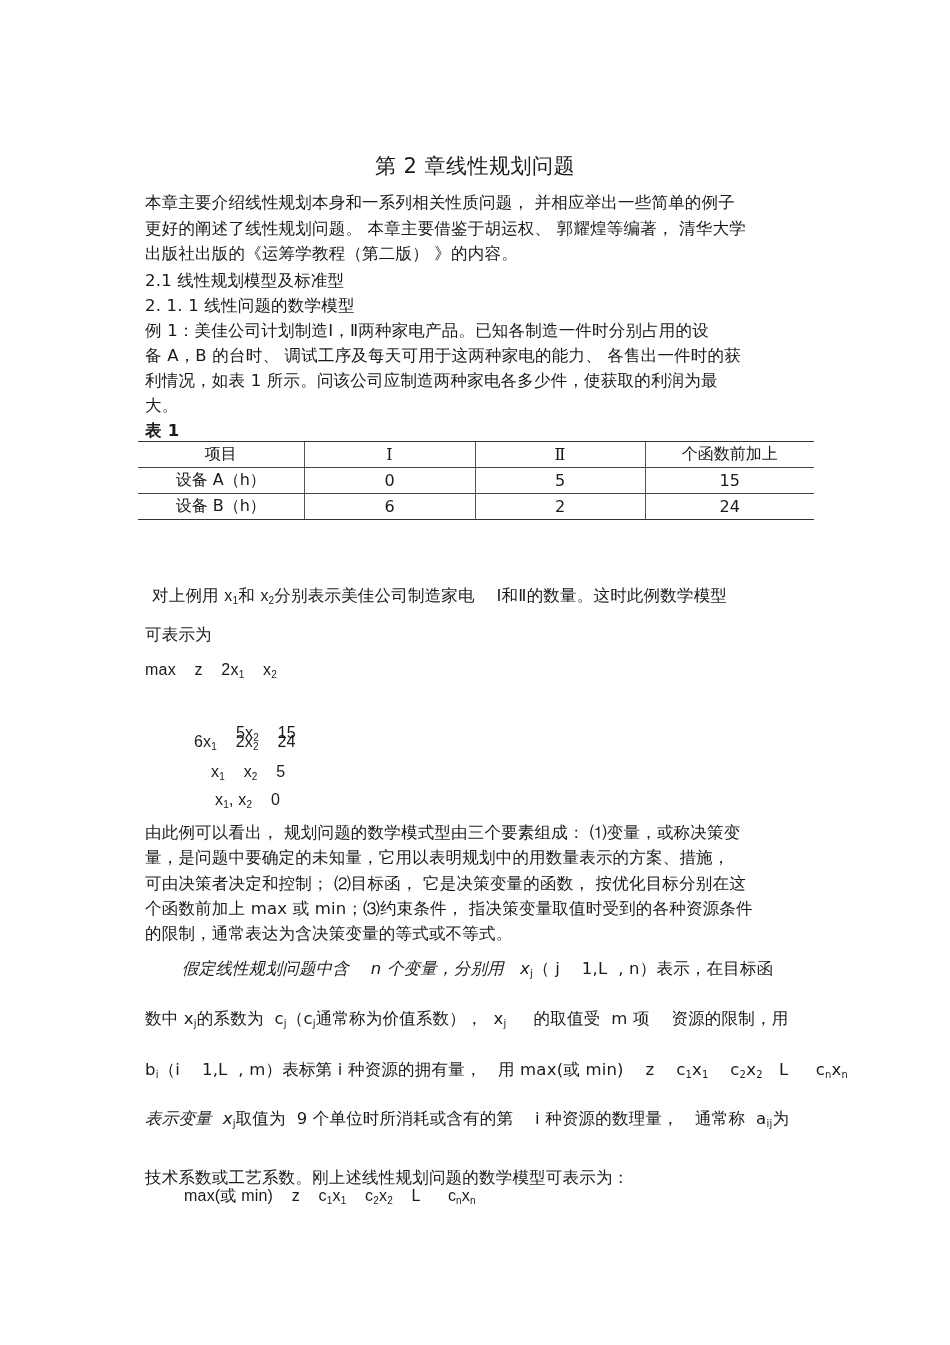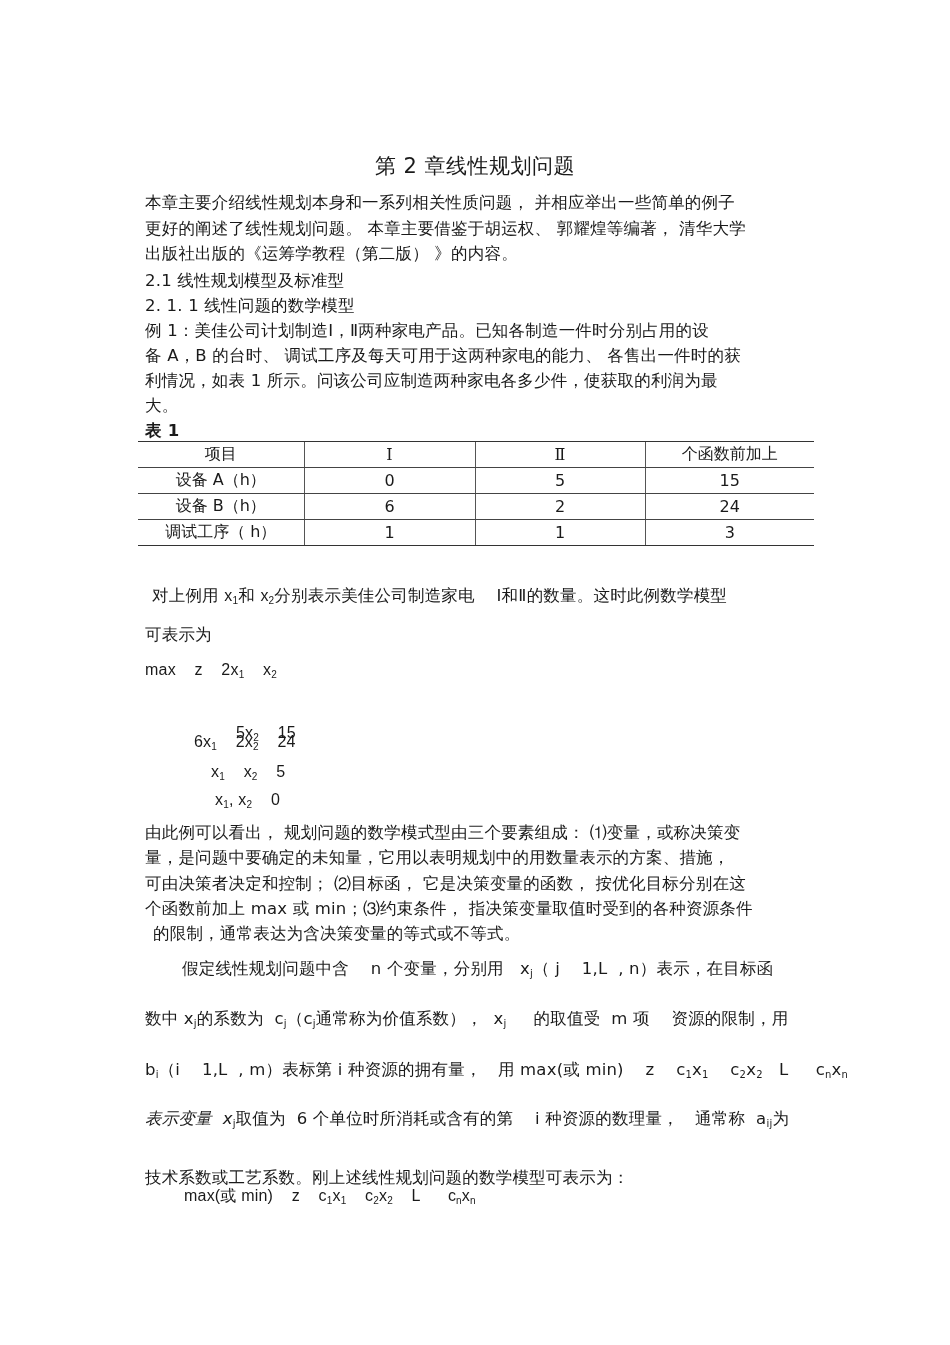--- a/index.html
+++ b/index.html
@@ -62,26 +62,20 @@
     <td>0</td>
     <td>5</td>
     <td>15</td>
   </tr>
   <tr>
     <td>设备 B（h）</td>
     <td>6</td>
     <td>2</td>
     <td>24</td>
   </tr>
-  <tr>
-    <td>调试工序（ h）</td>
-    <td>1</td>
-    <td>1</td>
-    <td>3</td>
-  </tr>
 </tbody>
   </table>
 
 <div class="line" style="top:585px; left:152px;">
   <span style="white-space: pre;">对上例用</span>
   <span class="math"><span style="white-space: pre;">x</span><sub style="white-space: pre;">1</sub></span><span style="white-space: pre;">和</span>
   <span class="math"><span style="white-space: pre;">x</span><sub style="white-space: pre;">2</sub></span><span style="white-space: pre;">分别表示美佳公司制造家电    Ⅰ和Ⅱ的数量。这时此例数学模型</span>
 </div>
 <div class="line" style="top:624px;">可表示为</div>
 
@@ -112,33 +106,33 @@
     <span style="white-space: pre;">x</span><sub style="white-space: pre;">2</sub><span class="gap"></span>
     <span style="white-space: pre;">0</span>
   </div>
 </div>
 
 <div>
   <div class="line" style="top:822px;">由此例可以看出，  规划问题的数学模式型由三个要素组成：   ⑴变量，或称决策变</div>
   <div class="line" style="top:847px;">量，是问题中要确定的未知量，它用以表明规划中的用数量表示的方案、措施，</div>
   <div class="line" style="top:873px;">可由决策者决定和控制；   ⑵目标函，  它是决策变量的函数，   按优化目标分别在这</div>
   <div class="line" style="top:898px;">个函数前加上  max 或 min；⑶约束条件，  指决策变量取值时受到的各种资源条件</div>
-  <div class="line" style="top:923px;margin-left:8px;">的限制，通常表达为含决策变量的等式或不等式。</div>
+  <div class="line" style="top:923px;">的限制，通常表达为含决策变量的等式或不等式。</div>
 </div>
 
 <div>
   <div class="line" style="top:958px; left:182px;">
-    <span style="white-space: pre;">假定线性规划问题中含    n 个变量，分别用   x</span><sub style="white-space: pre;">j</sub><span style="white-space: pre;">（ j    1,L  , n）表示，在目标函</span>
+    <span style="white-space: pre; font-style: italic;">假定线性规划问题中含    n 个变量，分别用   x</span><sub style="white-space: pre;">j</sub><span style="white-space: pre;">（ j    1,L  , n）表示，在目标函</span>
   </div>
   <div class="line" style="top:1008px;">
     <span style="white-space: pre; margin-top: 22px;">数中 x</span><sub style="white-space: pre;">j</sub><span style="white-space: pre;">的系数为  c</span><sub style="white-space: pre;">j</sub><span style="white-space: pre;">（c</span><sub style="white-space: pre;">j</sub><span style="white-space: pre;">通常称为价值系数），  x</span><sub style="white-space: pre;">j</sub><span style="white-space: pre; margin-left: 27px;">的取值受  m 项    资源的限制，用</span>
   </div>
   <div class="line" style="top:1059px;">
     <span style="white-space: pre;">b</span><sub style="white-space: pre;">i</sub><span style="white-space: pre;">（i    1,L  , m）表标第 i 种资源的拥有量，   用 max(或 min)    z    c</span><sub style="white-space: pre;">1</sub><span style="white-space: pre;">x</span><sub style="white-space: pre;">1</sub><span style="white-space: pre;">    c</span><sub style="white-space: pre;">2</sub><span style="white-space: pre;">x</span><sub style="white-space: pre;">2</sub><span style="white-space: pre;">   L     c</span><sub style="white-space: pre;">n</sub><span style="white-space: pre;">x</span><sub style="white-space: pre;">n</sub>
   </div>
   <div class="line" style="top:1108px;">
-    <span style="white-space: pre; font-style: italic;">表示变量  x</span><sub style="white-space: pre;">j</sub><span style="white-space: pre;">取值为  6 个单位时所消耗或含有的第    i 种资源的数理量，   通常称  a</span><sub style="white-space: pre;">ij</sub><span style="white-space: pre;">为</span>
+    <span style="white-space: pre; font-style: italic;">表示变量  x</span><sub style="white-space: pre;">j</sub><span style="white-space: pre;">取值为  9 个单位时所消耗或含有的第    i 种资源的数理量，   通常称  a</span><sub style="white-space: pre;">ij</sub><span style="white-space: pre;">为</span>
   </div>
   <div class="line" style="top:1147px;margin-top:20px;">技术系数或工艺系数。刚上述线性规划问题的数学模型可表示为：</div>
   <div class="line math" style="top:1186px; left:184px;">
     <span style="white-space: pre;">max(或 min)    z    c</span><sub style="white-space: pre;">1</sub><span style="white-space: pre;">x</span><sub style="white-space: pre;">1</sub><span style="white-space: pre;">    c</span><sub style="white-space: pre;">2</sub><span style="white-space: pre;">x</span><sub style="white-space: pre;">2</sub><span style="white-space: pre;">    L      c</span><sub style="white-space: pre;">n</sub><span style="white-space: pre;">x</span><sub style="white-space: pre;">n</sub>
   </div>
 </div>
 
 </body></html>

